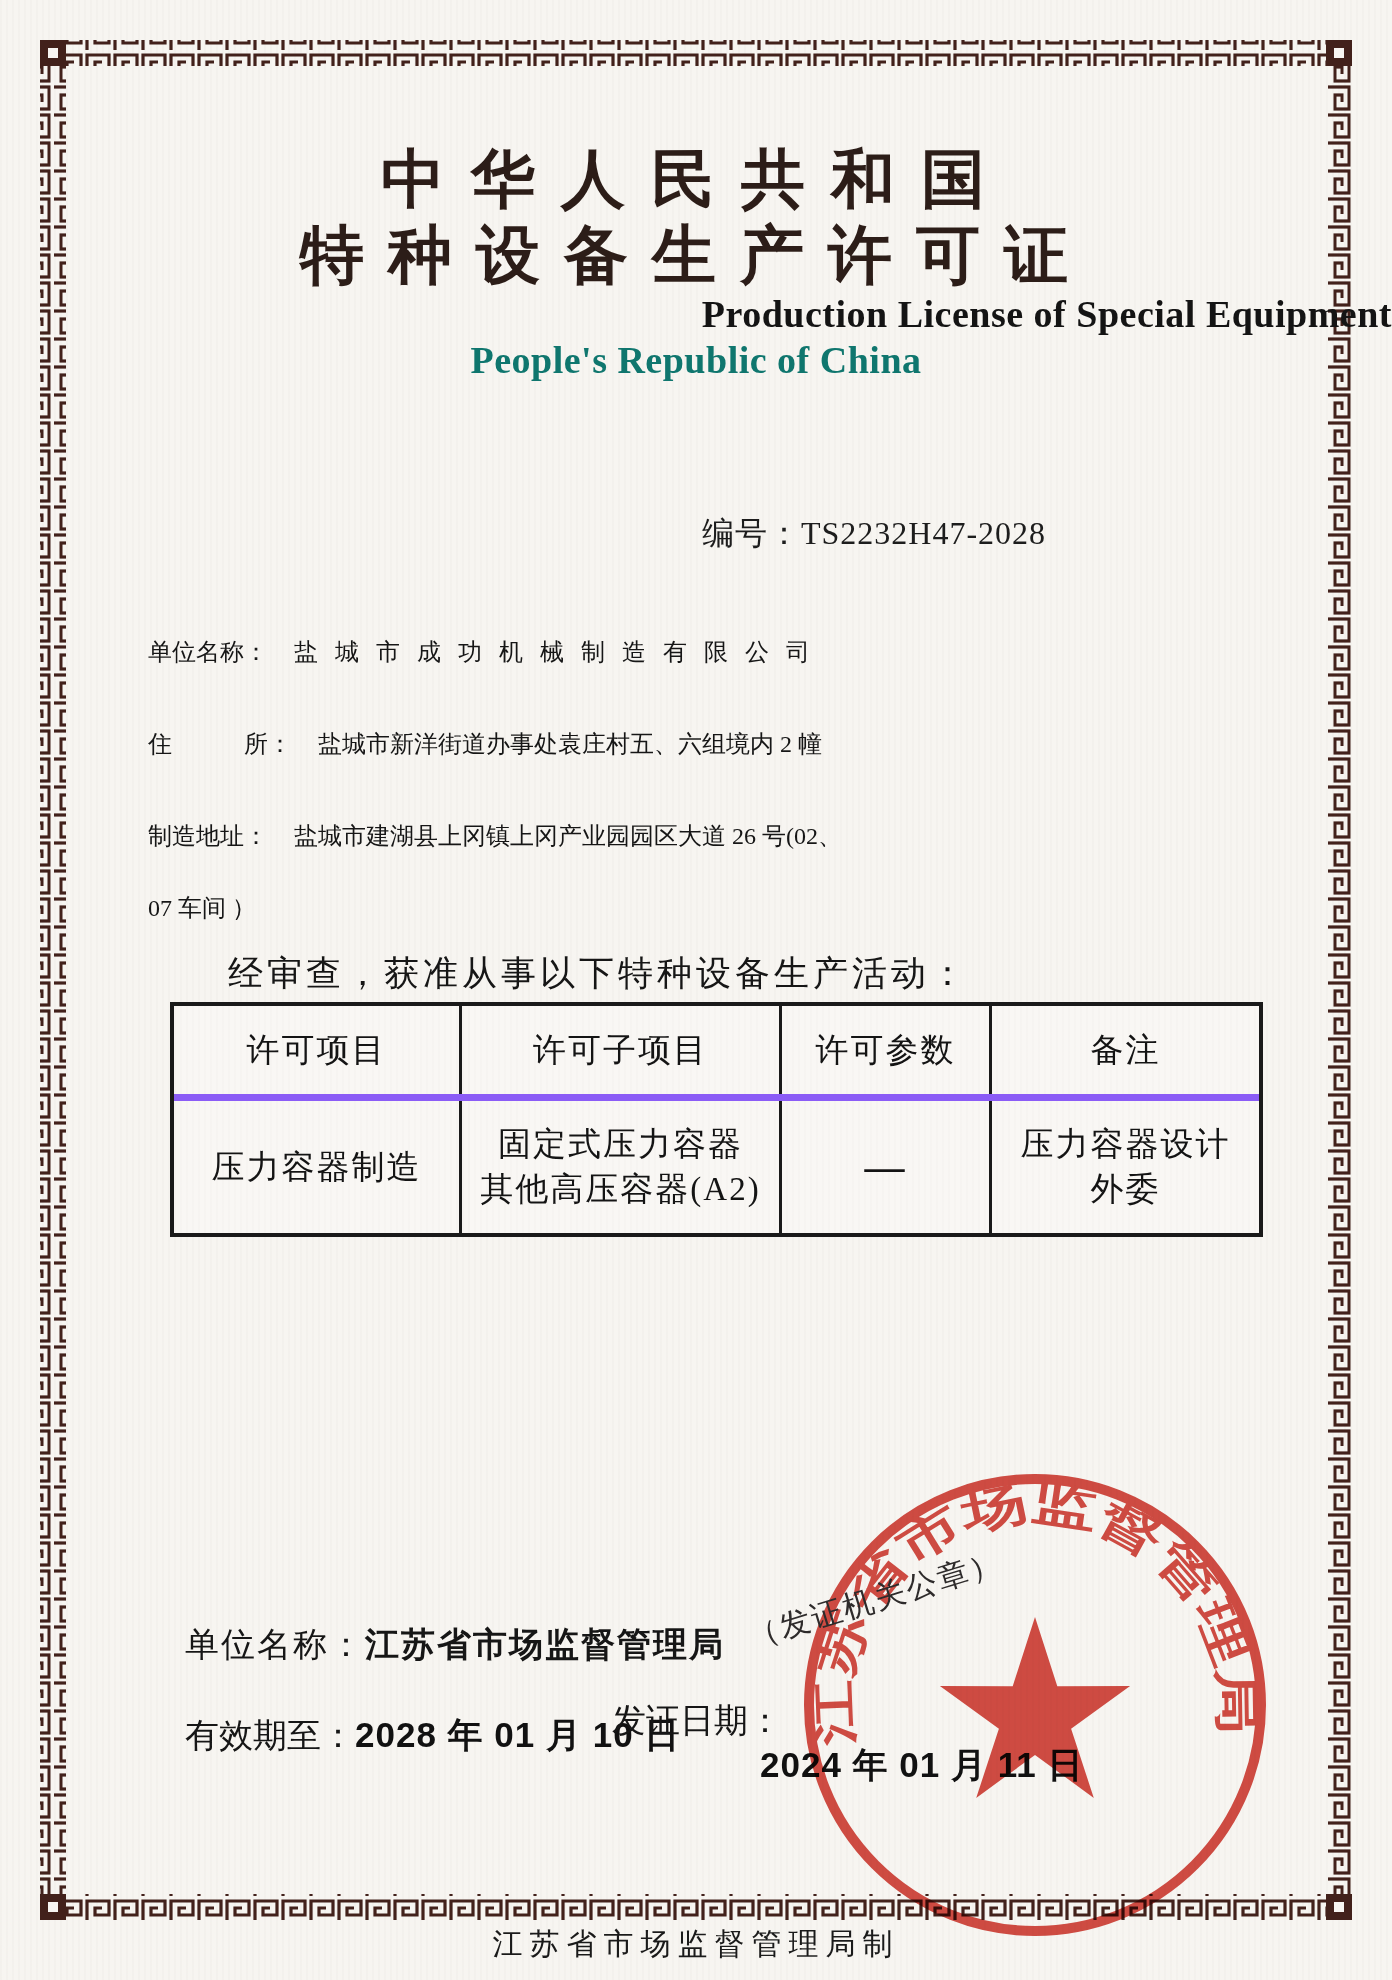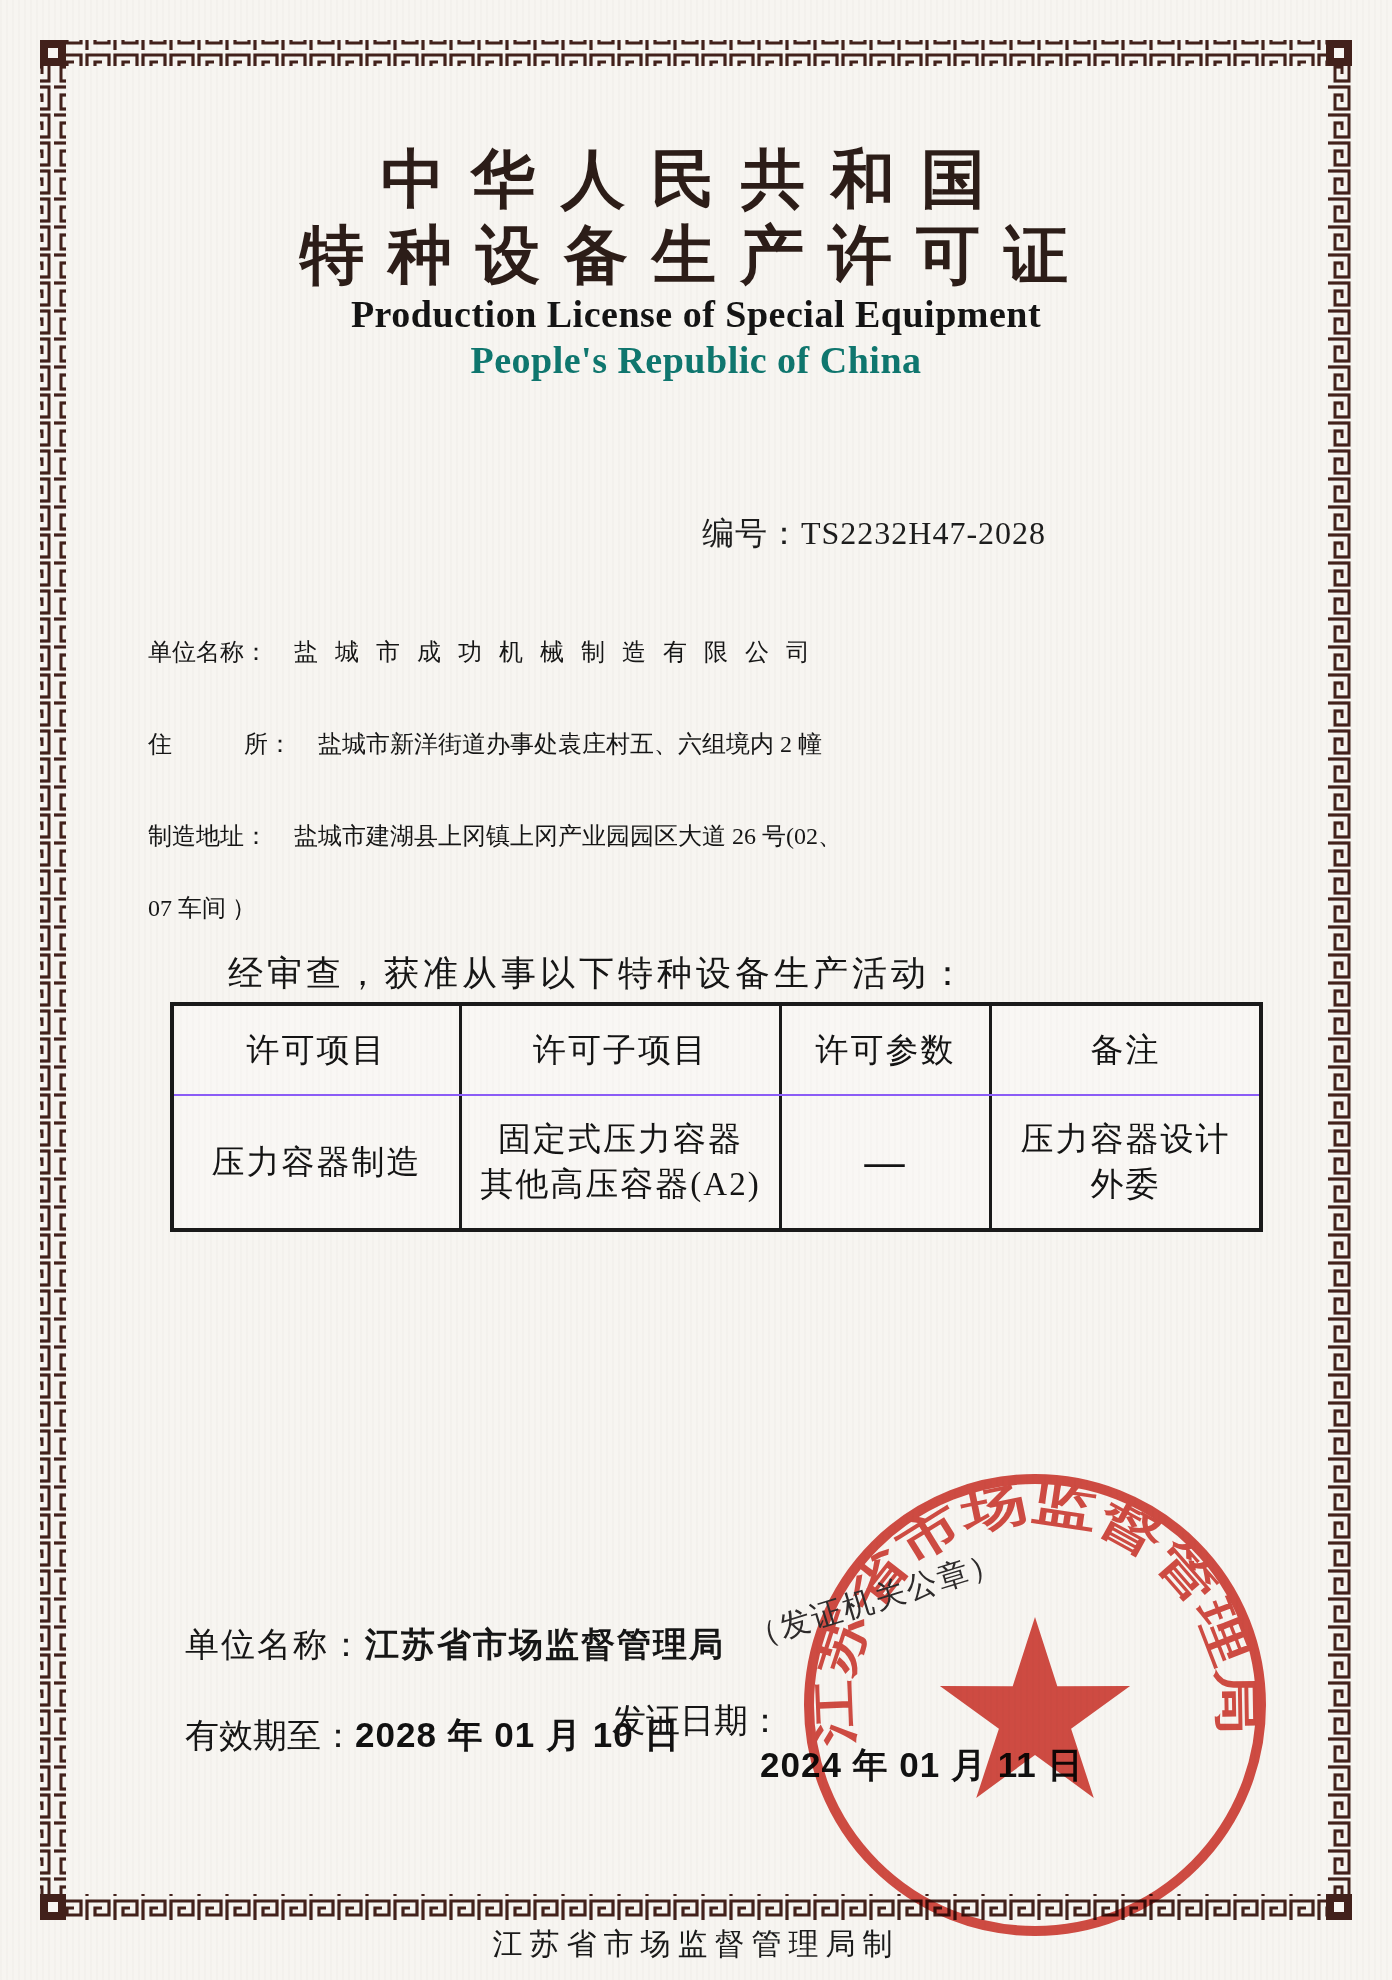--- a/index.html
+++ b/index.html
@@ -9,34 +9,34 @@
     font-family:"Liberation Serif","DejaVu Serif",serif;color:#1d1d1d;
   }
   .page::before{
     content:"";position:absolute;inset:0;pointer-events:none;
     background:repeating-linear-gradient(90deg,rgba(90,80,70,0.025) 0 2px,transparent 2px 6px);
   }
   .frame{position:absolute;left:0;top:0;}
   .title{position:absolute;left:0;width:100%;text-align:center;font-weight:700;color:#2c1d18;}
   .t-cn1{top:136px;font-size:64px;letter-spacing:26px;}
   .t-cn2{top:212px;font-size:64px;letter-spacing:24px;}
-  .t-en1{top:292px;font-size:38px;letter-spacing:0.5px;color:#141414;}
+  .t-en1{top:292px;font-size:38px;letter-spacing:0.5px;color:#141414;text-align:right;}
   .t-en2{top:338px;font-size:38px;letter-spacing:0.5px;color:#0f766e;}
   .license-no{position:absolute;left:702px;top:512px;font-size:32px;letter-spacing:1px;}
   .fline{position:absolute;left:148px;font-size:24px;color:#161616;white-space:nowrap;}
   .fline .val{margin-left:26px;}
   .fline .wide{letter-spacing:17px;}
   .f-unit{top:636px;}
   .f-res{top:728px;}
   .f-mfg{top:820px;}
   .f-mfg2{top:892px;}
   .review{position:absolute;left:228px;top:950px;font-size:35px;letter-spacing:4px;color:#161616;}
   .ltable{position:absolute;left:170px;top:1002px;width:1085px;border:4px solid #1a1a1a;background:rgba(255,255,255,0.25);}
   .trow{display:grid;grid-template-columns:288px 320px 210px 1fr;}
-  .thead{height:88px;border-bottom:2px solid #8b5cf6;}
+  .thead{height:88px;border-bottom:7px solid #8b5cf6;}
   .tdata{height:132px;}
   .tcell{display:flex;flex-direction:column;align-items:center;justify-content:center;
     text-align:center;font-size:33px;letter-spacing:2px;line-height:1.35;
     border-right:3px solid #1a1a1a;color:#141414;}
   .tcell:last-child{border-right:none;}
   .dash{font-size:40px;font-weight:700;}
   .iss{position:absolute;font-size:34px;color:#161616;white-space:nowrap;}
   .iss b{font-weight:700;}
   .i-auth{left:185px;top:1622px;letter-spacing:2px;}
   .i-valid{left:185px;top:1712px;}

